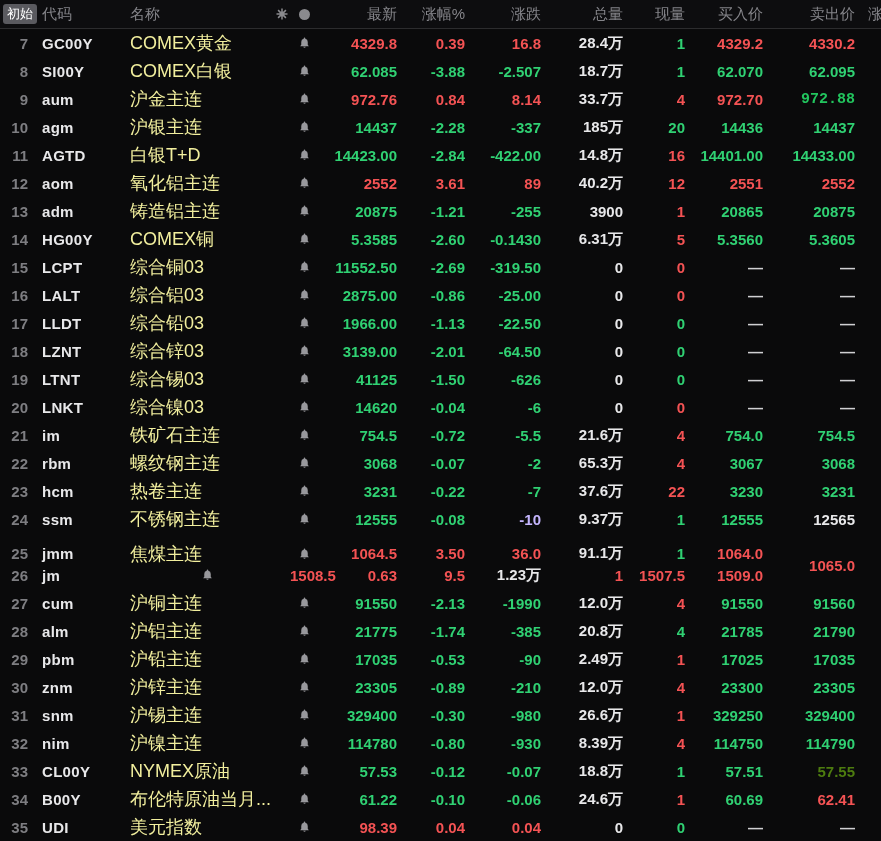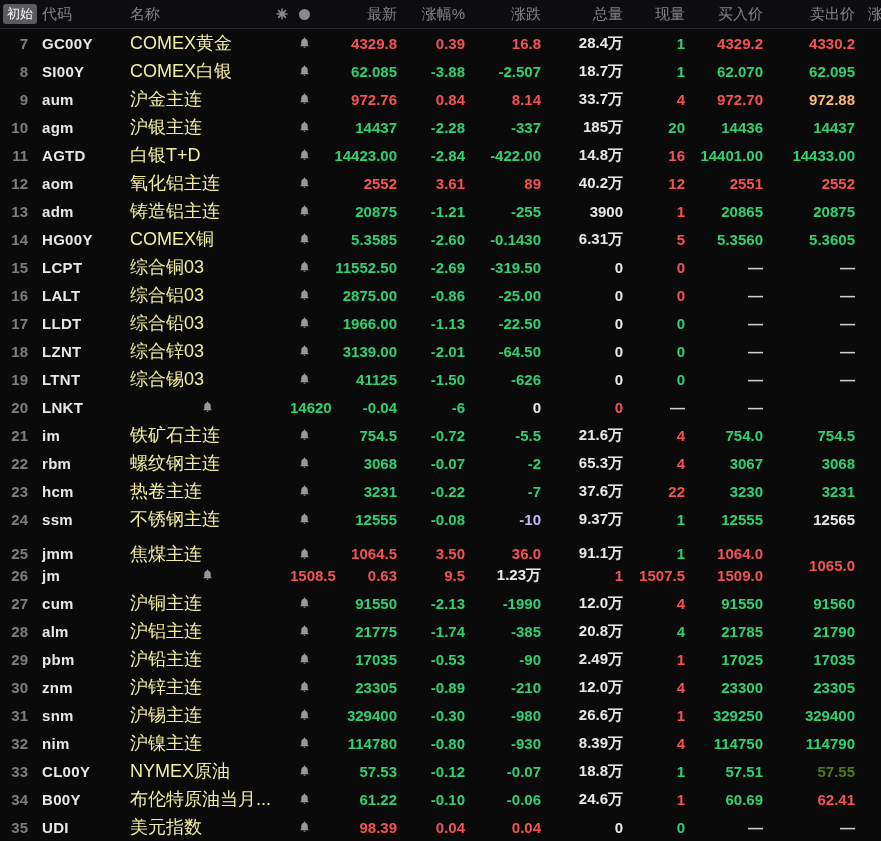--- a/index.html
+++ b/index.html
@@ -106,21 +106,21 @@
   <svg width="13" height="14" viewBox="0 0 24 24">
     <path fill="#98989c" d="M12 2c-.8 0-1.5.7-1.5 1.5v.6A6 6 0 0 0 6 10v5l-2 3h16l-2-3v-5a6 6 0 0 0-4.5-5.9v-.6C13.5 2.7 12.8 2 12 2zm-2.3 17a2.4 2.4 0 0 0 4.6 0h-4.6z"></path>
   </svg>
 </div>
         <div class="cell cell-r val" style="color: rgb(244, 83, 84);">972.76</div>
         <div class="cell cell-r val" style="color: rgb(244, 83, 84);">0.84</div>
         <div class="cell cell-r val" style="color: rgb(244, 83, 84);">8.14</div>
         <div class="cell cell-r val" style="color: rgb(232, 232, 234);">33.7万</div>
         <div class="cell cell-r val" style="color: rgb(244, 83, 84);">4</div>
         <div class="cell cell-r val" style="color: rgb(244, 83, 84);">972.70</div>
-        <div class="cell cell-r val" style="color: #fdba74;">972.88</div>
+        <div class="cell cell-r val" style="color: #22c55e; font-family: Liberation Mono, monospace;">972.88</div>
         <div class="cell"></div>
       </div>
       <div class="grid-row body-row">
         <div class="cell num">10</div>
         <div class="cell cell-l code">agm</div>
         <div class="cell cell-l name">沪银主连</div>
         <div class="cell bellc">
   <svg width="13" height="14" viewBox="0 0 24 24">
     <path fill="#98989c" d="M12 2c-.8 0-1.5.7-1.5 1.5v.6A6 6 0 0 0 6 10v5l-2 3h16l-2-3v-5a6 6 0 0 0-4.5-5.9v-.6C13.5 2.7 12.8 2 12 2zm-2.3 17a2.4 2.4 0 0 0 4.6 0h-4.6z"></path>
   </svg>
@@ -292,20 +292,21 @@
         <div class="cell cell-r val" style="color: rgb(48, 209, 115);">-626</div>
         <div class="cell cell-r val" style="color: rgb(232, 232, 234);">0</div>
         <div class="cell cell-r val" style="color: rgb(48, 209, 115);">0</div>
         <div class="cell cell-r val" style="color: rgb(208, 208, 210);">—</div>
         <div class="cell cell-r val" style="color: rgb(208, 208, 210);">—</div>
         <div class="cell"></div>
       </div>
       <div class="grid-row body-row">
         <div class="cell num">20</div>
         <div class="cell cell-l code">LNKT</div>
+        <div class="cell cell-l name">综合镍03</div>
         <div class="cell bellc">
   <svg width="13" height="14" viewBox="0 0 24 24">
     <path fill="#98989c" d="M12 2c-.8 0-1.5.7-1.5 1.5v.6A6 6 0 0 0 6 10v5l-2 3h16l-2-3v-5a6 6 0 0 0-4.5-5.9v-.6C13.5 2.7 12.8 2 12 2zm-2.3 17a2.4 2.4 0 0 0 4.6 0h-4.6z"></path>
   </svg>
 </div>
         <div class="cell cell-r val" style="color: rgb(48, 209, 115);">14620</div>
         <div class="cell cell-r val" style="color: rgb(48, 209, 115);">-0.04</div>
         <div class="cell cell-r val" style="color: rgb(48, 209, 115);">-6</div>
         <div class="cell cell-r val" style="color: rgb(232, 232, 234);">0</div>
         <div class="cell cell-r val" style="color: rgb(244, 83, 84);">0</div>

